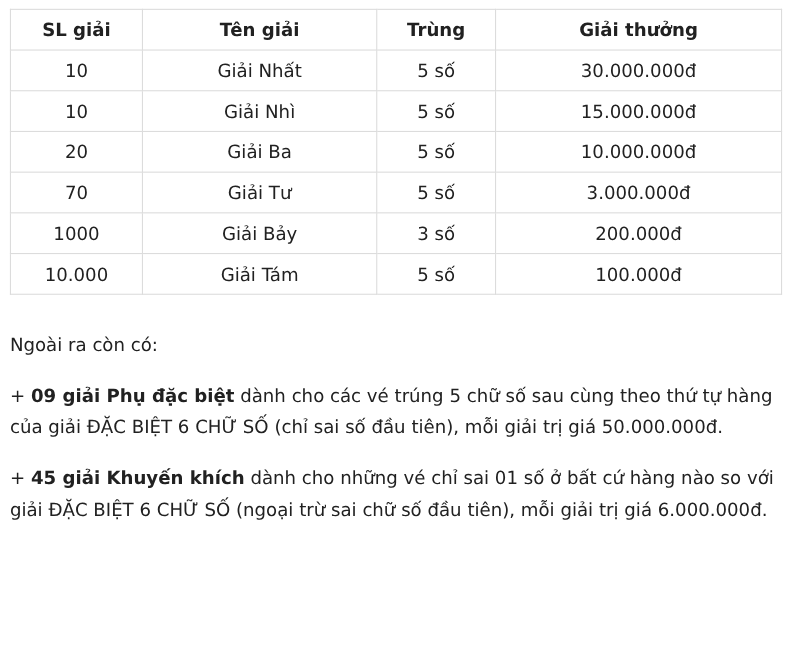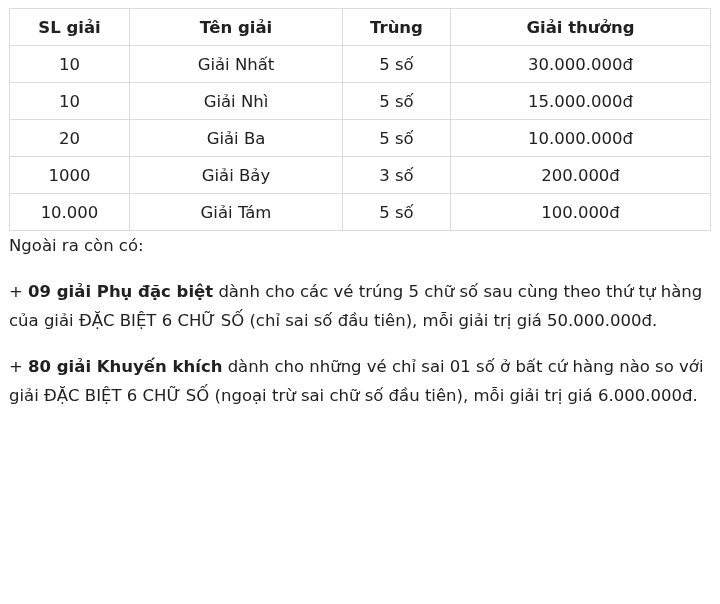--- a/index.html
+++ b/index.html
@@ -36,20 +36,21 @@
     font-weight: bold;
   }
   col.c-sl     { width: 120px; }
   col.c-ten    { width: 213px; }
   col.c-trung  { width: 108px; }
   col.c-thuong { width: 260px; }
   tr.row-special td {
     font-weight: bold;
   }
   .notes {
+    margin-top: 31px;
     width: 700px;
     font-size: 16.5px;
     line-height: 29px;
     color: #212121;
   }
   .notes p {
     margin: 0 0 17px 0;
   }
   .notes p.intro {
     margin-bottom: 17px;
@@ -91,33 +92,39 @@
         <td>5 số</td>
         <td>15.000.000đ</td>
       </tr>
       <tr>
         <td>20</td>
         <td>Giải Ba</td>
         <td>5 số</td>
         <td>10.000.000đ</td>
       </tr>
       <tr>
+        <td>70</td>
+        <td>Giải Tư</td>
+        <td>5 số</td>
+        <td>3.000.000đ</td>
+      </tr>
+      <tr>
         <td>1000</td>
         <td>Giải Bảy</td>
         <td>3 số</td>
         <td>200.000đ</td>
       </tr>
       <tr>
         <td>10.000</td>
         <td>Giải Tám</td>
         <td>5 số</td>
         <td>100.000đ</td>
       </tr>
     </tbody>
   </table>
 
   <div class="notes">
     <p class="intro">Ngoài ra còn có:</p>
     <p><span>+ </span><strong>09 giải Phụ đặc biệt</strong><span> dành cho các vé trúng 5 chữ số sau cùng theo thứ tự hàng của giải ĐẶC BIỆT 6 CHỮ SỐ (chỉ sai số đầu tiên), mỗi giải trị giá 50.000.000đ.</span></p>
-    <p><span>+ </span><strong>80 giải Khuyến khích</strong><span> dành cho những vé chỉ sai 01 số ở bất cứ hàng nào so với giải ĐẶC BIỆT 6 CHỮ SỐ (ngoại trừ sai chữ số đầu tiên), mỗi giải trị giá 6.000.000đ.</span></p>
+    <p><span>+ </span><strong>45 giải Khuyến khích</strong><span> dành cho những vé chỉ sai 01 số ở bất cứ hàng nào so với giải ĐẶC BIỆT 6 CHỮ SỐ (ngoại trừ sai chữ số đầu tiên), mỗi giải trị giá 6.000.000đ.</span></p>
   </div>
 
 </div>
 
 </body></html>

